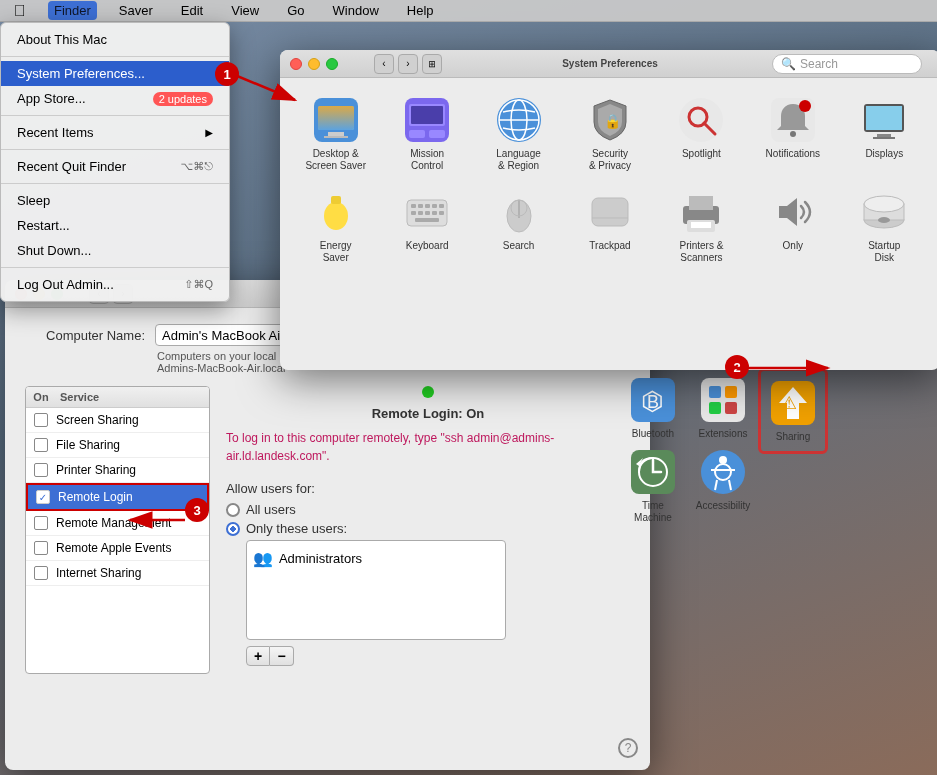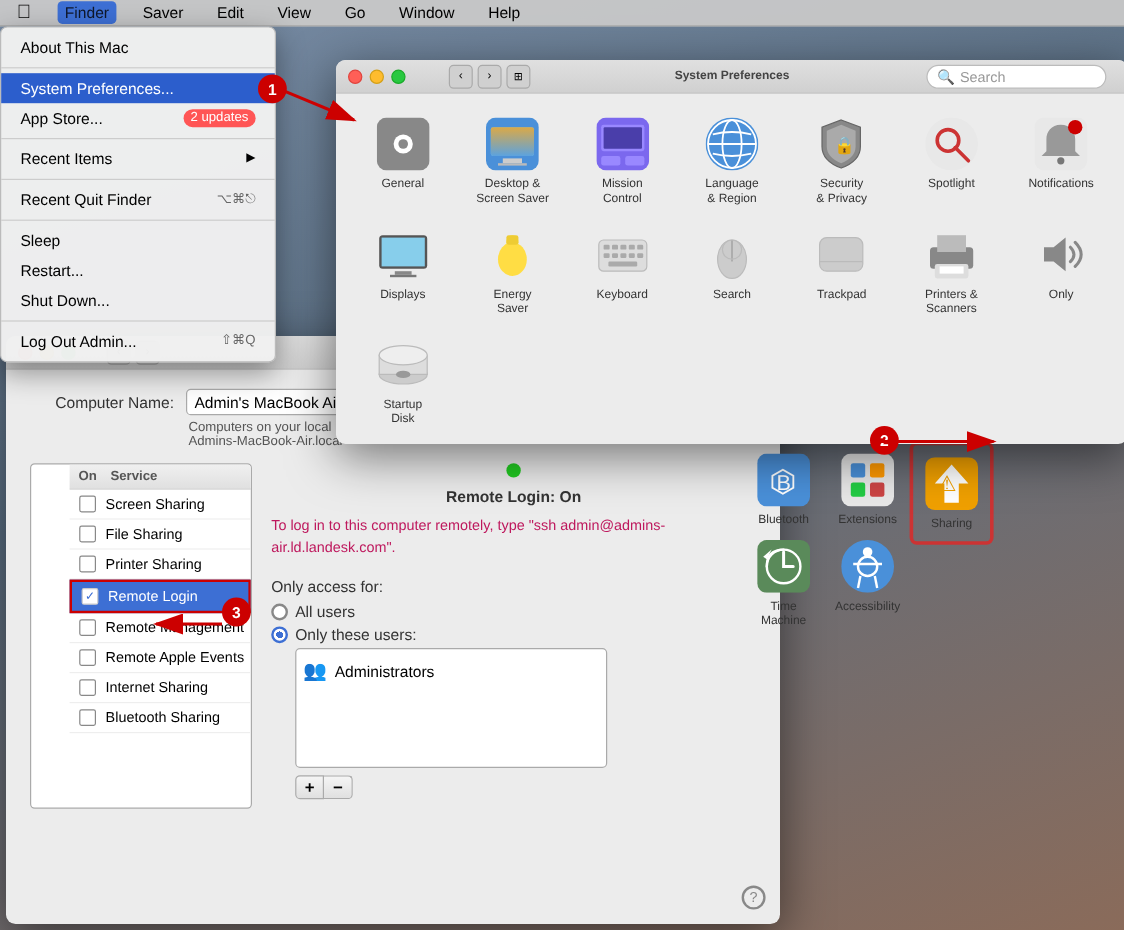--- a/index.html
+++ b/index.html
@@ -52,20 +52,21 @@
       border-radius: 6px;
       box-shadow: 0 8px 24px rgba(0,0,0,0.4);
       z-index: 200;
       padding: 4px 0;
       font-size: 13px;
     }
     .menu-item {
       padding: 5px 16px;
       cursor: pointer;
       display: flex;
+      align-items: center;
       justify-content: space-between;
       color: #000;
     }
     .menu-item:hover, .menu-item.highlighted {
       background: #2c5ecc;
       color: white;
     }
     .menu-item.highlighted {
       background: #2c5ecc;
       color: white;
@@ -304,21 +305,20 @@
       margin-top: 8px;
     }
 
     .service-list {
       width: 185px;
       border: 1px solid #aaa;
       border-radius: 4px;
       background: white;
       overflow: hidden;
       flex-shrink: 0;
-      padding-left: 32px;
     }
     .service-header {
       display: grid;
       grid-template-columns: 30px 1fr;
       background: linear-gradient(to bottom, #f0f0f0, #e0e0e0);
       border-bottom: 1px solid #ccc;
       padding: 4px 0;
       font-size: 11px;
       font-weight: 600;
       color: #555;
@@ -566,30 +566,20 @@
     </div>
     <span class="window-title">System Preferences</span>
     <div class="search-box">
       <span style="margin-right:4px; color:#aaa;">🔍</span>
       <span>Search</span>
     </div>
   </div>
 
   <div class="icon-grid">
 
-    <div class="pref-icon">
-      <div class="pref-icon-img">
-        <svg width="44" height="44" viewBox="0 0 44 44">
-            <rect width="44" height="44" rx="8" fill="#888"></rect>
-            <circle cx="22" cy="22" r="8" fill="white"></circle>
-            <circle cx="22" cy="22" r="4" fill="#888"></circle>
-          </svg>
-      </div>
-      <span class="icon-label">General</span>
-    </div>
     <div class="pref-icon">
       <div class="pref-icon-img">
         <svg width="44" height="44" viewBox="0 0 44 44">
             <rect width="44" height="44" rx="8" fill="#4a90d9"></rect>
             <rect x="4" y="8" width="36" height="24" rx="2" fill="#87ceeb"></rect>
             <rect x="4" y="8" width="36" height="24" rx="2" fill="url(#grad1)" opacity="0.7"></rect>
           <defs>
               <linearGradient id="grad1" x1="0%" y1="0%" x2="0%" y2="100%">
                 <stop offset="0%" style="stop-color:#ff9900"></stop>
                 <stop offset="100%" style="stop-color:#4a90d9"></stop>
@@ -887,38 +877,32 @@
             <div class="cb"></div>
           </div>
           <span class="service-name">Remote Apple Events</span>
         </div>
         <div class="service-row">
           <div class="checkbox-cell">
             <div class="cb"></div>
           </div>
           <span class="service-name">Internet Sharing</span>
         </div>
-        <div class="service-row">
-          <div class="checkbox-cell">
-            <div class="cb"></div>
-          </div>
-          <span class="service-name">Bluetooth Sharing</span>
-        </div>
       </div>
 
       <div class="right-panel">
         <div class="login-status">
           <div class="status-dot"></div>
           <span class="status-text">Remote Login: On</span>
         </div>
         <div class="login-info">
           To log in to this computer remotely, type "ssh admin@admins-<br>air.ld.landesk.com".
         </div>
         <div class="access-for">
-          <div class="access-label">Only access for:</div>
+          <div class="access-label">Allow users for:</div>
           <div class="radio-row">
             <div class="radio-btn"></div>
             <span>All users</span>
           </div>
           <div class="radio-row">
             <div class="radio-btn selected" style="background: radial-gradient(circle at 50% 50%, #3d6fd4 40%, white 40%);"></div>
             <span>Only these users:</span>
           </div>
           <div class="users-box">
             <div class="users-row">

